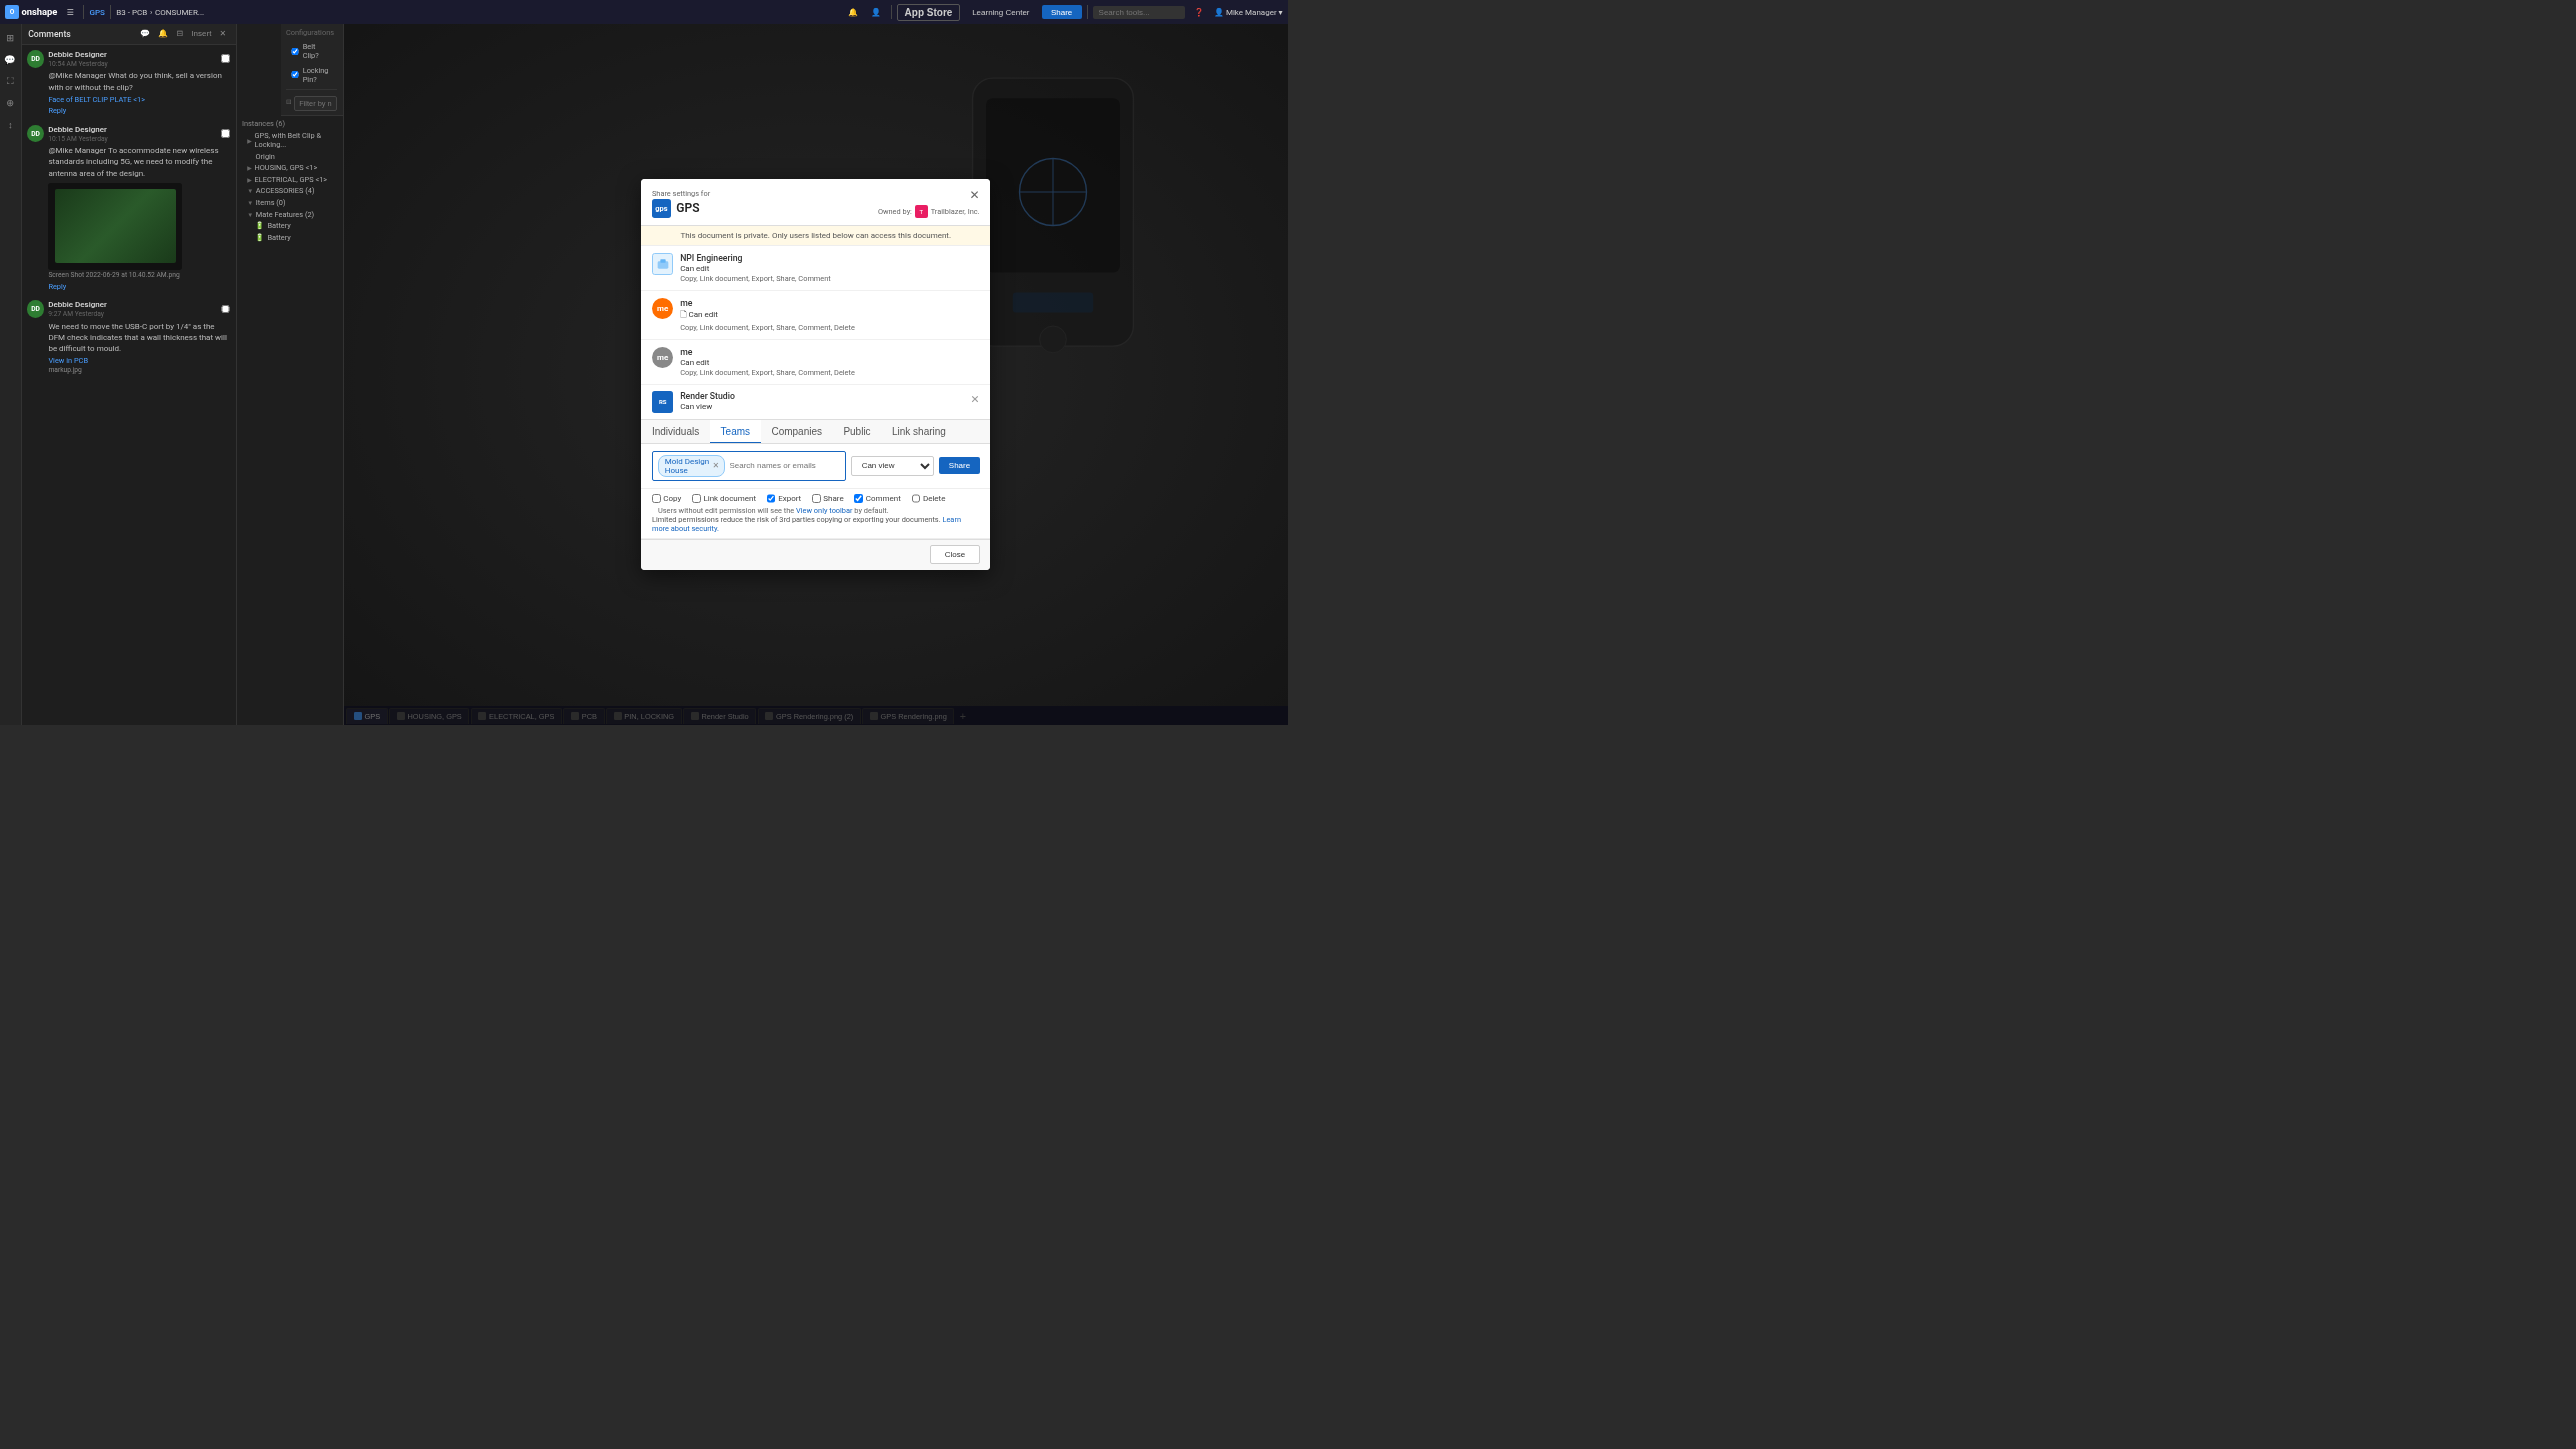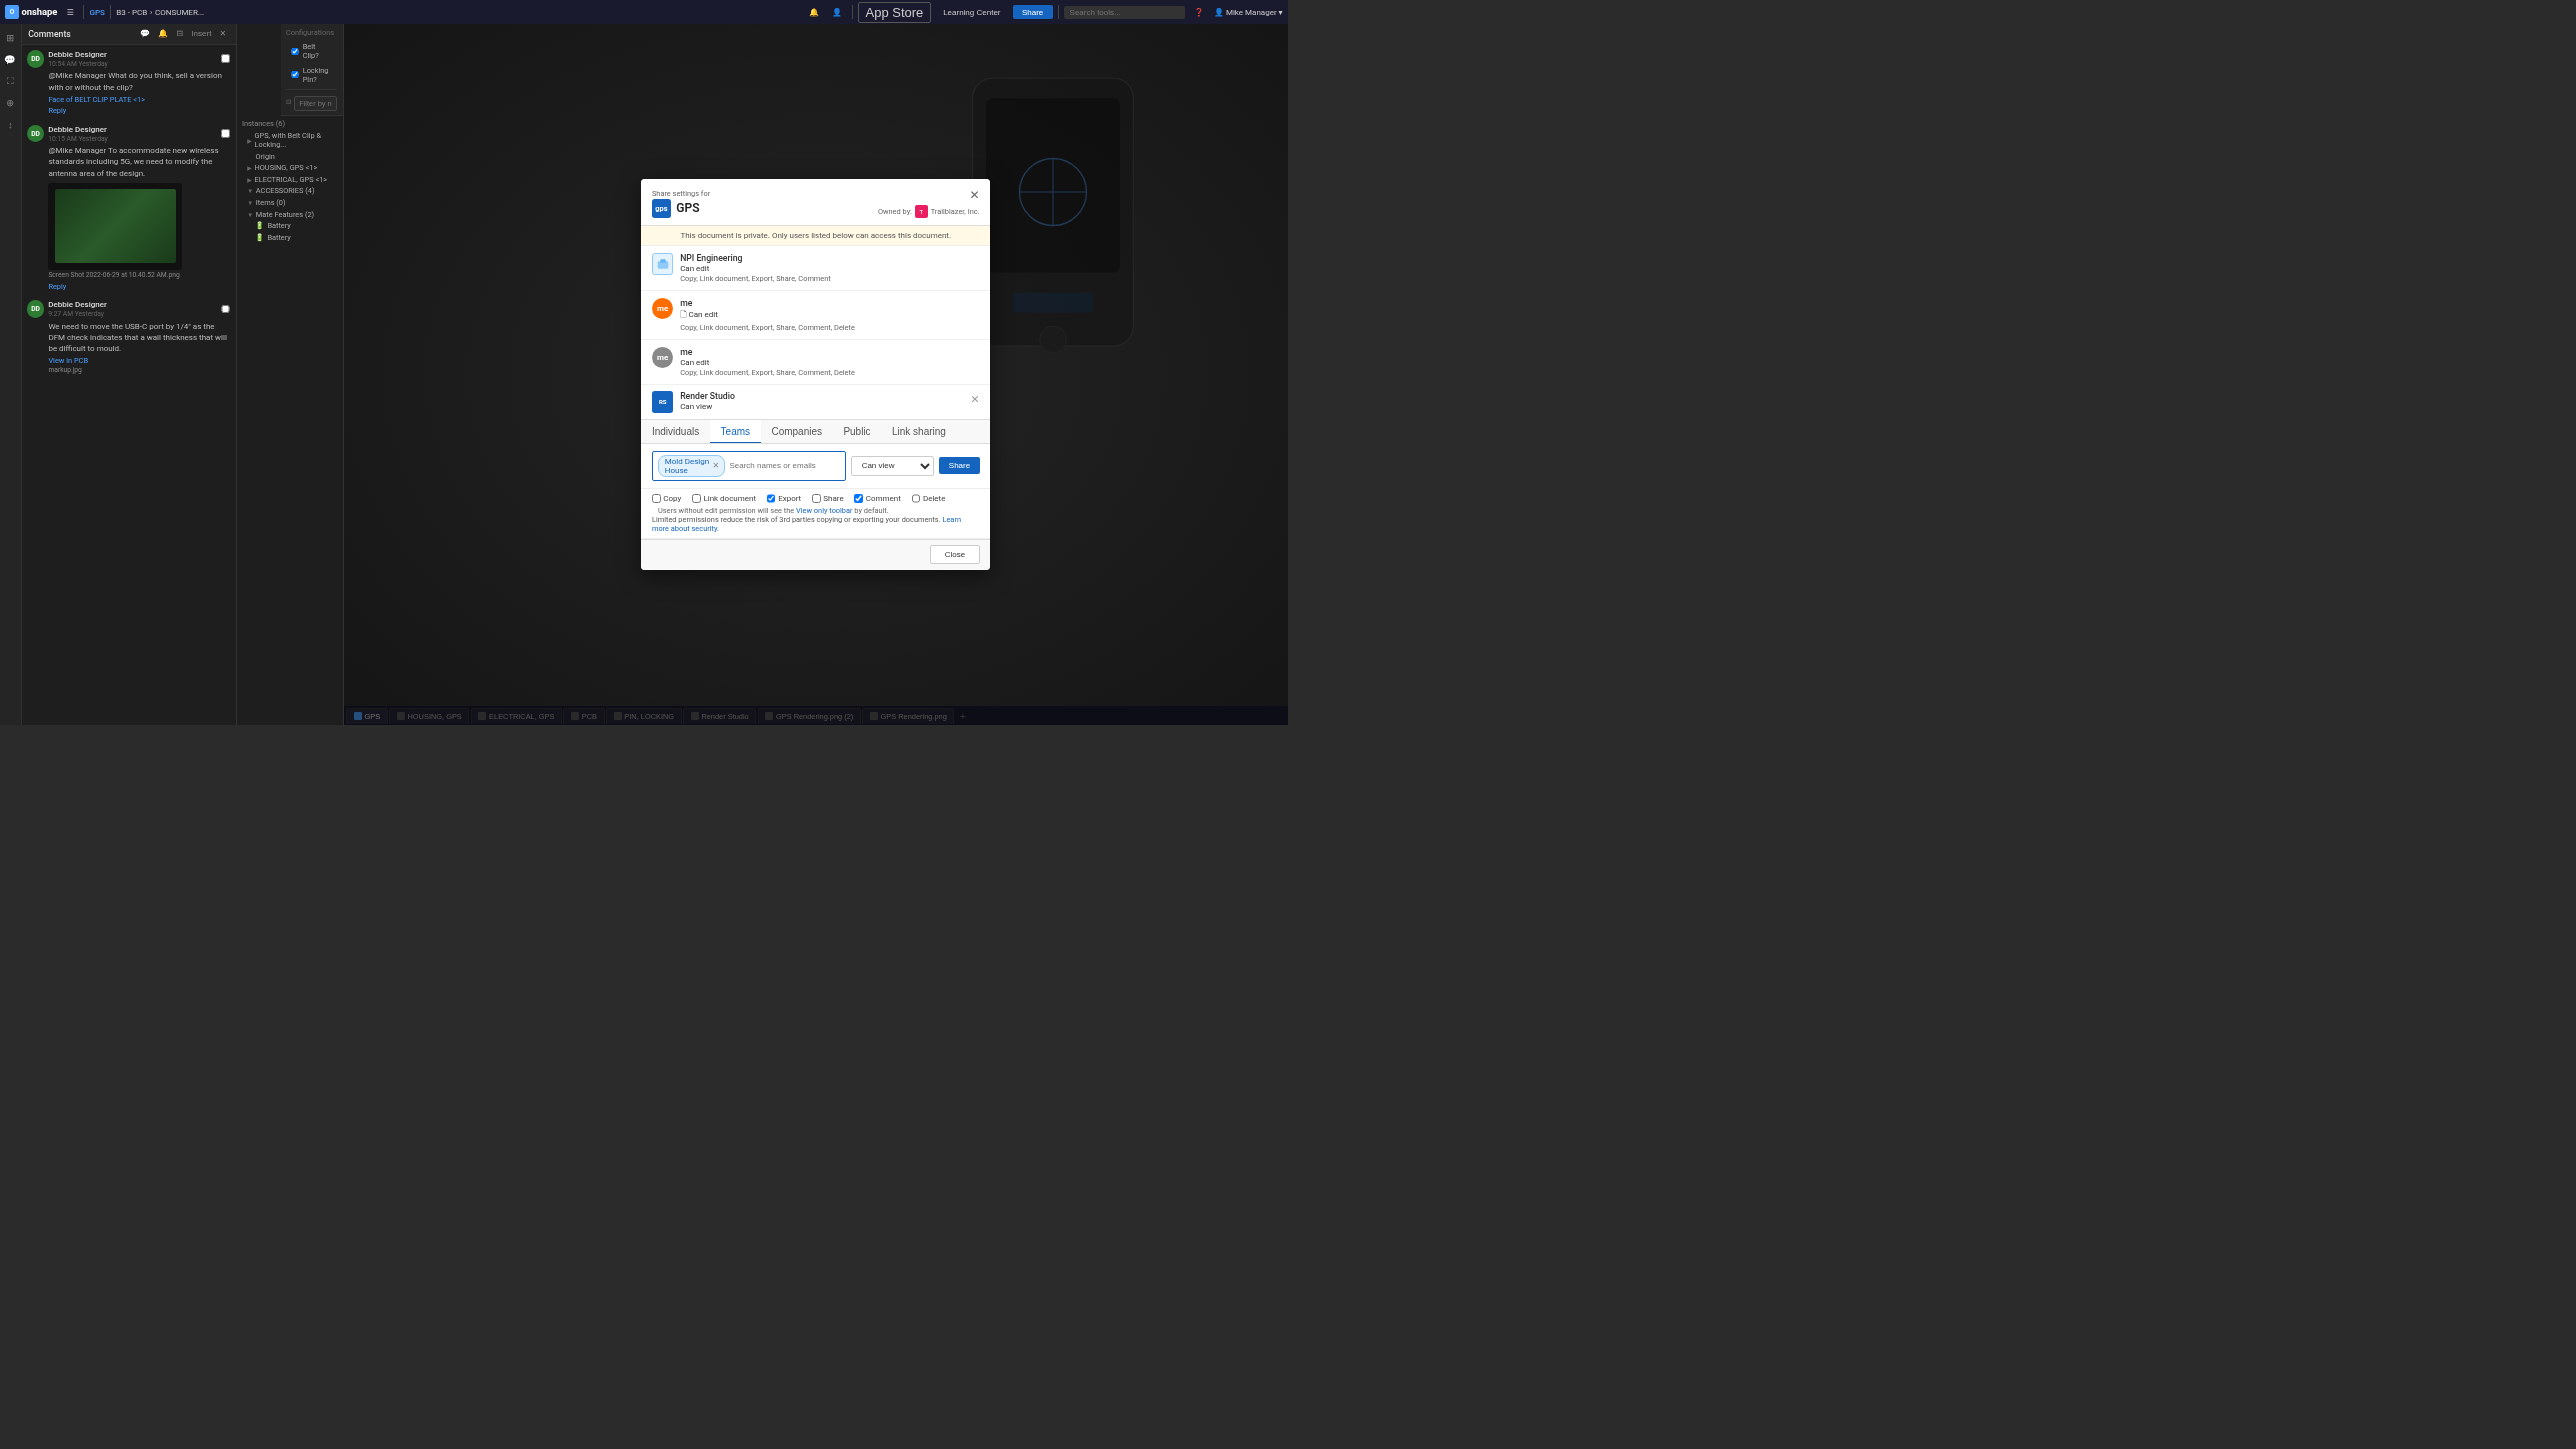--- a/index.html
+++ b/index.html
@@ -45,33 +45,33 @@
       cursor: pointer; padding: 2px 4px; border-radius: 2px;
       font-size: 8px; display: flex; align-items: center; gap: 2px;
     }
     .topbar-breadcrumb {
       display: flex; align-items: center; gap: 2.7px; color: #aaa; font-size: 8px;
     }
     .topbar-breadcrumb span { color: #ccc; }
     .topbar-spacer { flex: 1; }
     .topbar-appstore-btn {
       background: none; border: 0.7px solid #555; color: #ccc;
-      padding: 2px 6.7px; border-radius: 2px; cursor: pointer; font-size: 13px;
+      padding: 2px 6.7px; border-radius: 2px; cursor: pointer; font-size: 10px; font-weight: bold;
     }
     .topbar-learning-btn {
       background: none; border: none; color: #ccc;
       padding: 2px 6.7px; cursor: pointer; font-size: 8px;
     }
     .topbar-share-btn {
       background: #1565c0; border: none; color: white;
       padding: 2.7px 9.4px; border-radius: 2px; cursor: pointer; font-size: 8px; font-weight: 500;
     }
     .topbar-search {
       background: #333; border: none; color: #ccc;
-      padding: 2px 5.4px; border-radius: 2px; width: 121px; font-size: 8px;
+      padding: 2px 5.4px; border-radius: 2px; width: 92px; font-size: 8px;
     }
     .topbar-user {
       color: #ccc; font-size: 8px; display: flex; align-items: center; gap: 2px;
     }
 
     
     .main-layout {
       display: flex;
       height: calc(100% - 24px);
     }

